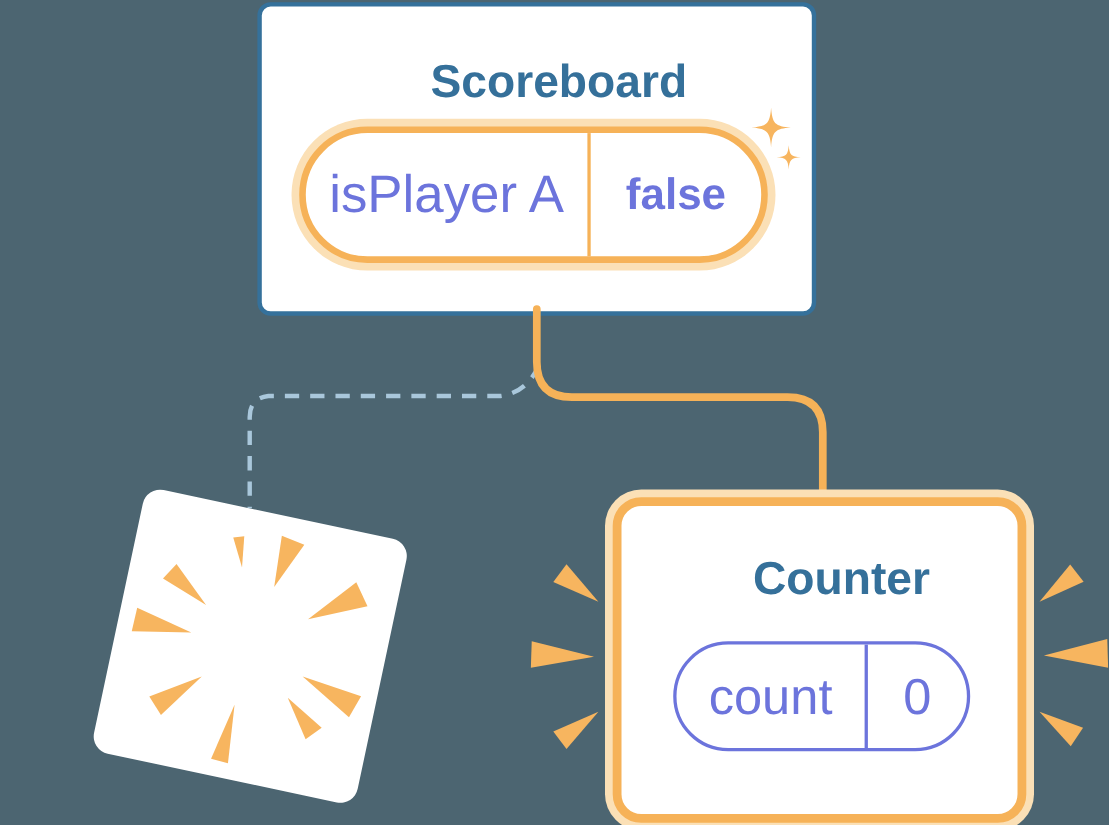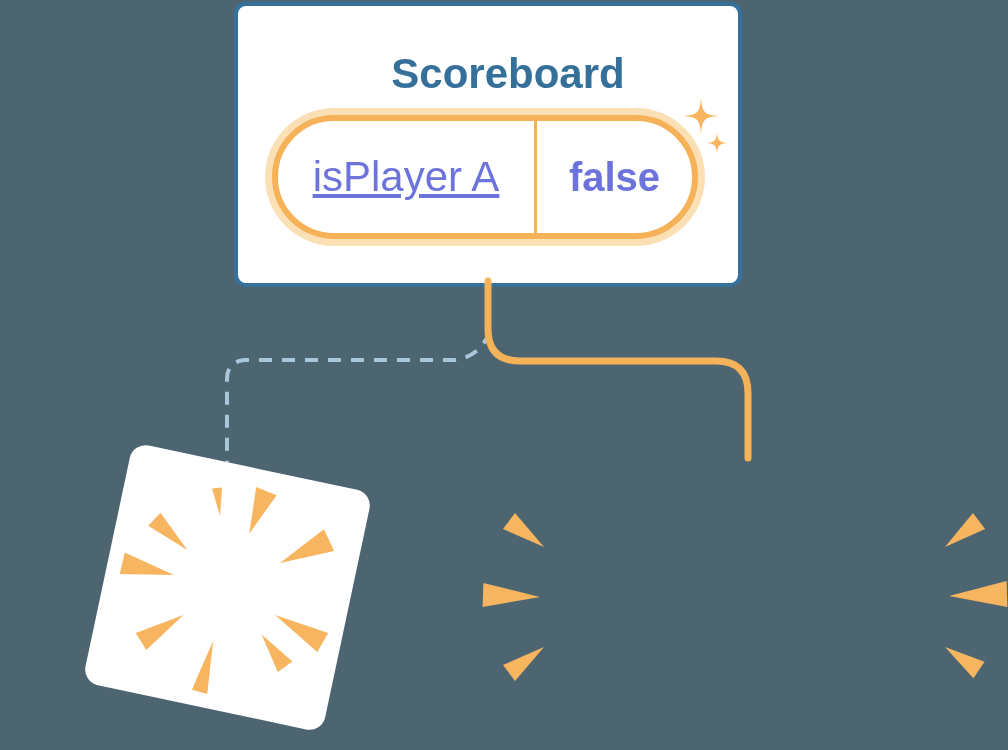--- a/index.html
+++ b/index.html
@@ -39,21 +39,21 @@
   }
   .scoreboard-pill{
     left:34px;top:109px;width:426px;height:124px;
     border:6px solid var(--orange);border-radius:70px;
     box-shadow:0 0 0 7px var(--orange-glow);
   }
   .state-name,.state-value{
     display:flex;align-items:center;justify-content:center;
     color:var(--state-purple);
   }
-  .scoreboard-pill .state-name{flex:1;font-size:42px;text-decoration:underline;}
+  .scoreboard-pill .state-name{flex:1;font-size:48px;}
   .pill-divider{width:3px;}
   .scoreboard-pill .pill-divider{background:var(--orange);}
   .scoreboard-pill .state-value{width:155px;font-size:40px;font-weight:700;text-align:center;}
 
   
   .counter{
     left:557px;top:452px;width:376px;height:296px;
     border:8px solid var(--orange);
     border-radius:26px;z-index:3;
     box-shadow:0 0 0 7px var(--orange-glow);
@@ -87,20 +87,28 @@
 
   <div class="card scoreboard">
     <div class="card-title">Scoreboard</div>
     <div class="state-pill scoreboard-pill">
       <span class="state-name">isPlayer A</span>
       <span class="pill-divider"></span>
       <span class="state-value">false</span>
     </div>
   </div>
 
+  <div class="card counter">
+    <div class="card-title">Counter</div>
+    <div class="state-pill counter-pill">
+      <span class="state-name">count</span>
+      <span class="pill-divider"></span>
+      <span class="state-value">0</span>
+    </div>
+  </div>
 
   <div class="destroyed-card">
     <svg id="burst-svg" viewBox="0 0 245 245">
         <polygon points="100.3,54.0 96.4,25.8 86.8,28.9" fill="#F7B55F"></polygon>
         <polygon points="132.6,65.4 151.4,22.0 129.7,18.2" fill="#F7B55F"></polygon>
         <polygon points="75.4,94.2 41.4,63.3 32.1,78.7" fill="#F7B55F"></polygon>
         <polygon points="168.8,87.6 219.2,64.7 204.7,45.5" fill="#F7B55F"></polygon>
         <polygon points="67.5,121.5 14.7,109.6 14.3,131.6" fill="#F7B55F"></polygon>
         <polygon points="85.1,158.6 42.2,186.2 56.1,200.5" fill="#F7B55F"></polygon>
         <polygon points="174.8,139.5 223.7,167.0 230.5,146.0" fill="#F7B55F"></polygon>

